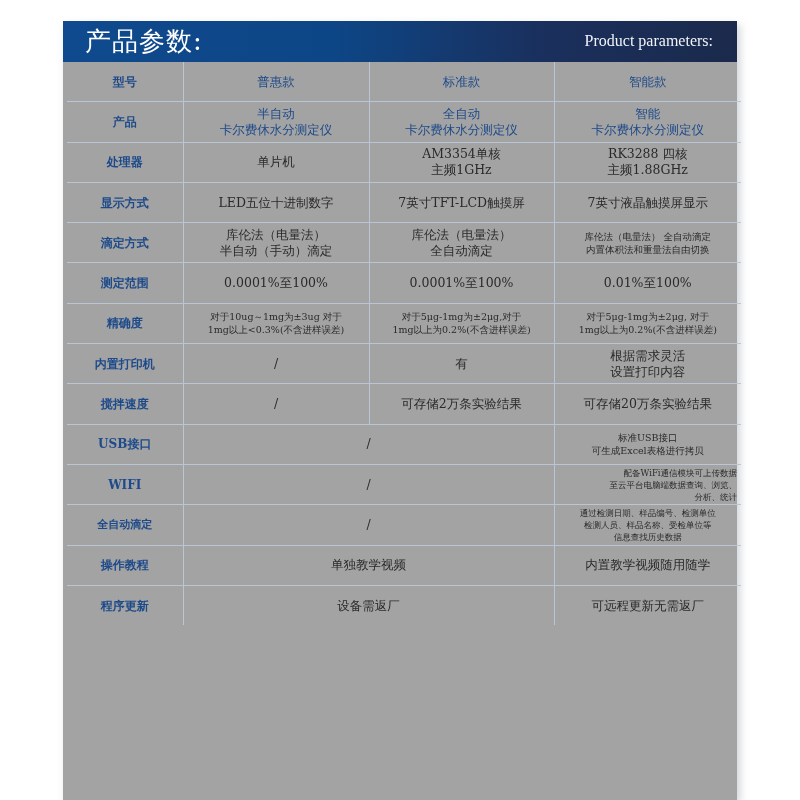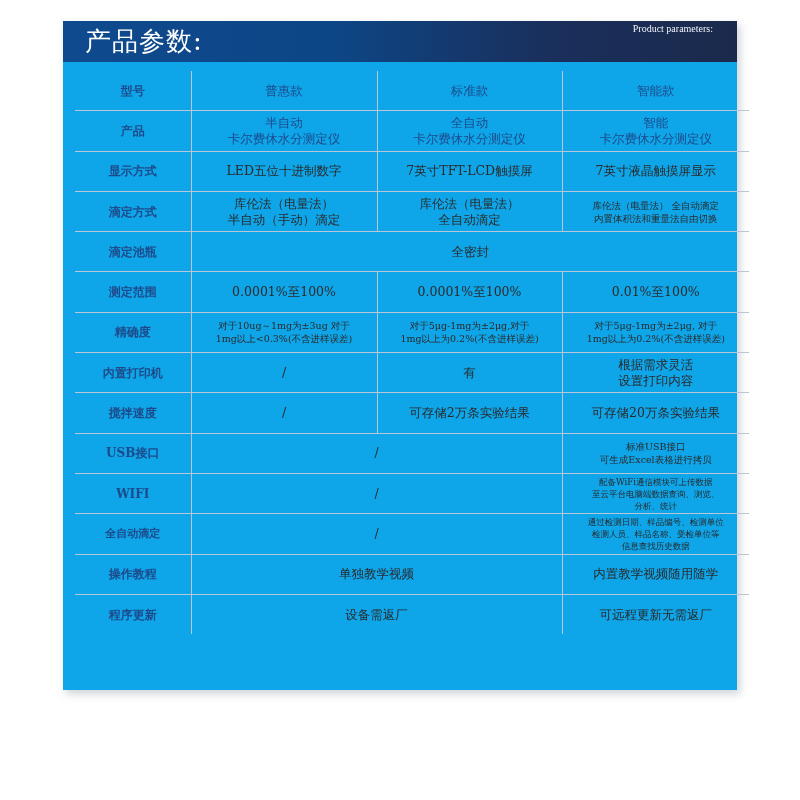--- a/index.html
+++ b/index.html
@@ -1,41 +1,41 @@
 <!DOCTYPE html>
 <html><head>
 <meta charset="utf-8">
 <style>
   html, body { margin: 0; padding: 0; }
   body {
     width: 800px; height: 800px; background: #ffffff; position: relative; overflow: hidden;
     font-family: "DejaVu Serif", "Liberation Serif", serif;
   }
   .card {
-    position: absolute; left: 63px; top: 21px; width: 674px; height: 669px;
-    background: #0ea5e9;
+    position: absolute; left: 63px; top: 21px; width: 674px; height: 779px;
+    background: #a3a3a3;
     box-shadow: 3px 4px 8px rgba(120,130,145,0.35);
   }
   .banner {
     position: absolute; left: 0; top: 0; width: 674px; height: 41px;
     background: linear-gradient(90deg, #0f4a8e 0%, #0d4686 40%, #1a2f5c 72%, #1b2a4c 100%);
   }
   .banner-title {
     position: absolute; left: 22px; top: 2px; color: #ffffff;
     font-family: "DejaVu Serif", "Liberation Serif", serif;
     font-size: 26px; line-height: 36px; letter-spacing: 1px;
   }
   .banner-sub {
-    position: absolute; right: 24px; top: 0; color: #f1f3f8;
+    position: absolute; right: 24px; top: 12px; color: #f1f3f8;
     font-family: "Liberation Serif", "DejaVu Serif", serif;
-    font-size: 10px; line-height: 16px;
+    font-size: 16px; line-height: 16px;
   }
   table.specs {
-    position: absolute; left: 12px; top: 41px; width: 674px;
-    border-collapse: collapse; table-layout: fixed; margin-top: 9px;
+    position: absolute; left: 4px; top: 41px; width: 674px;
+    border-collapse: collapse; table-layout: fixed;
   }
   table.specs td {
     height: 39.3px; padding: 0 4px; text-align: center; vertical-align: middle;
     border-top: 1px solid #b9c6d6; border-left: 1px solid #b9c6d6;
     color: #2a2a2a; font-size: 12.5px; line-height: 16px;
     font-family: "DejaVu Serif", "Liberation Serif", serif;
     overflow: hidden;
   }
   table.specs tr:first-child td { border-top: none; }
   table.specs td:first-child { border-left: none; }
@@ -77,20 +77,34 @@
         <td class="hdr">
             <span class="line">全自动</span>
             <span class="line">卡尔费休水分测定仪</span>
           </td>
         <td class="hdr">
             <span class="line">智能</span>
             <span class="line">卡尔费休水分测定仪</span>
           </td>
       </tr>
 
+      <tr>
+        <td class="label">处理器</td>
+        <td>
+            <span class="line">单片机</span>
+          </td>
+        <td>
+            <span class="line">AM3354单核</span>
+            <span class="line">主频1GHz</span>
+          </td>
+        <td>
+            <span class="line">RK3288 四核</span>
+            <span class="line">主频1.88GHz</span>
+          </td>
+      </tr>
 
       <tr>
         <td class="label">显示方式</td>
         <td>
             <span class="line">LED五位十进制数字</span>
           </td>
         <td>
             <span class="line">7英寸TFT-LCD触摸屏</span>
           </td>
         <td>
@@ -107,24 +121,20 @@
         <td>
             <span class="line">库伦法（电量法）</span>
             <span class="line">全自动滴定</span>
           </td>
         <td class="small">
             <span class="line">库伦法（电量法） 全自动滴定</span>
             <span class="line">内置体积法和重量法自由切换</span>
           </td>
       </tr>
 
-      <tr>
-        <td class="label">滴定池瓶</td>
-        <td colspan="3">全密封</td>
-      </tr>
 
       <tr>
         <td class="label">测定范围</td>
         <td>
             <span class="line">0.0001%至100%</span>
           </td>
         <td>
             <span class="line">0.0001%至100%</span>
           </td>
         <td>
@@ -183,21 +193,21 @@
         <td colspan="2">/</td>
         <td class="small">
             <span class="line">标准USB接口</span>
             <span class="line">可生成Excel表格进行拷贝</span>
           </td>
       </tr>
 
       <tr>
         <td class="label">WIFI</td>
         <td colspan="2">/</td>
-        <td class="small" style="font-size:8.5px !important; line-height:12px !important;">
+        <td class="small" style="font-size:8.5px !important; line-height:12px !important;text-align:right;">
             <span class="line">配备WiFi通信模块可上传数据</span>
             <span class="line">至云平台电脑端数据查询、浏览、</span>
             <span class="line">分析、统计</span>
           </td>
       </tr>
 
       <tr>
         <td class="label" style="font-size:11px !important;">全自动滴定</td>
         <td colspan="2">/</td>
         <td class="small" style="font-size:8.5px !important; line-height:12px !important;">

